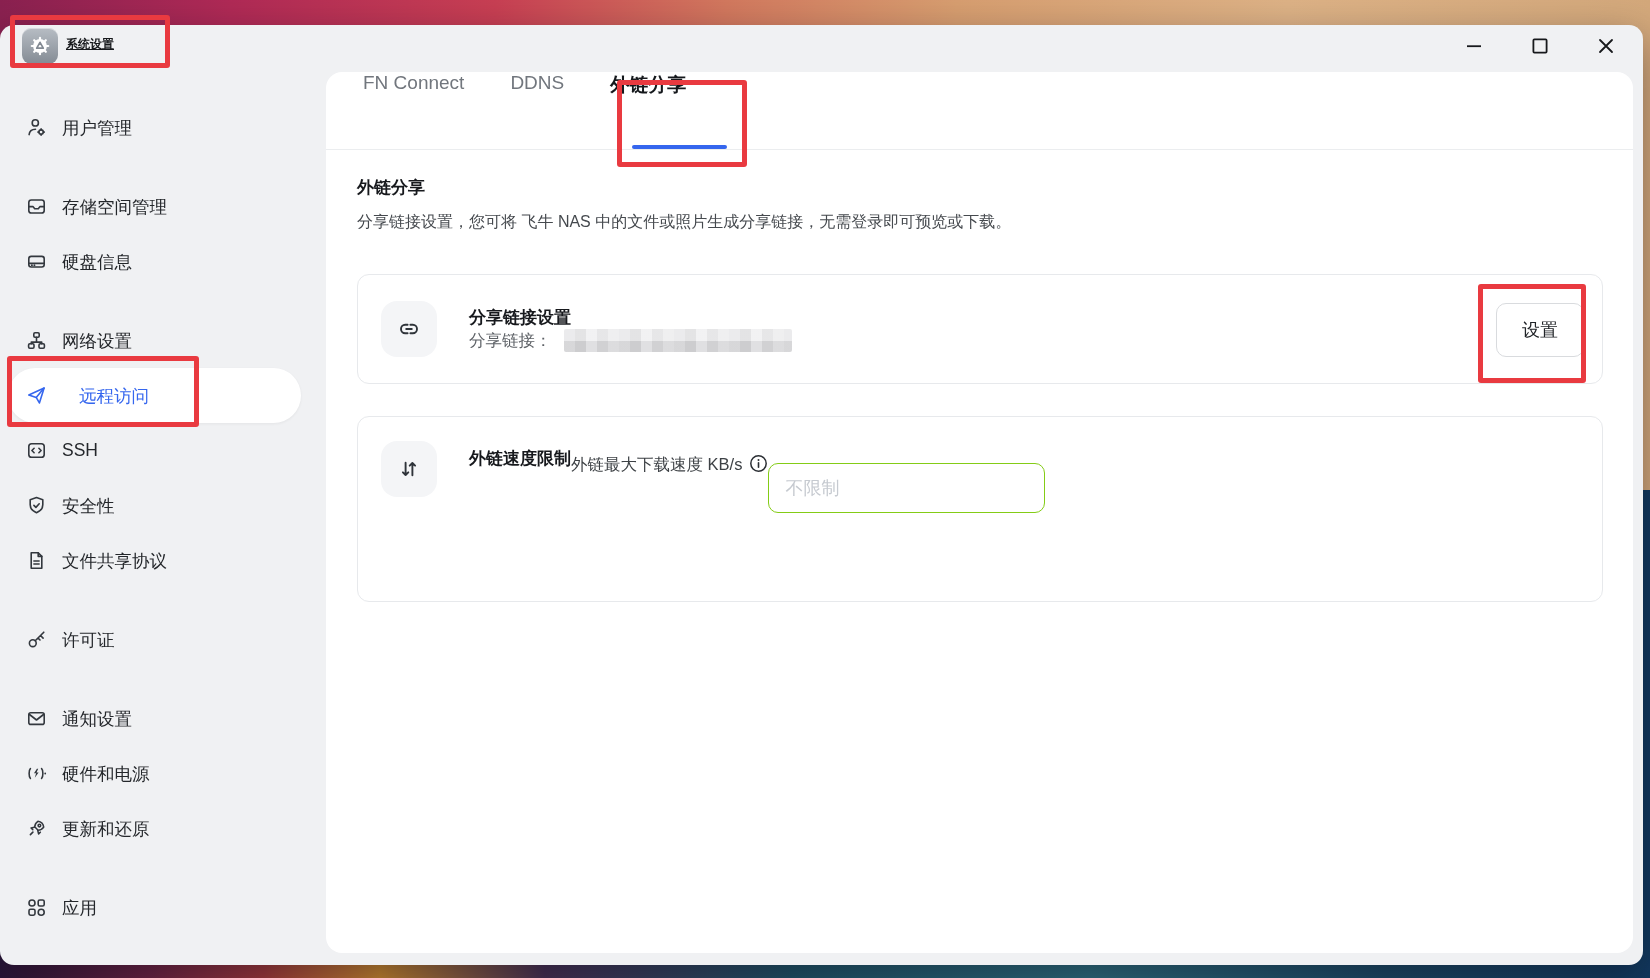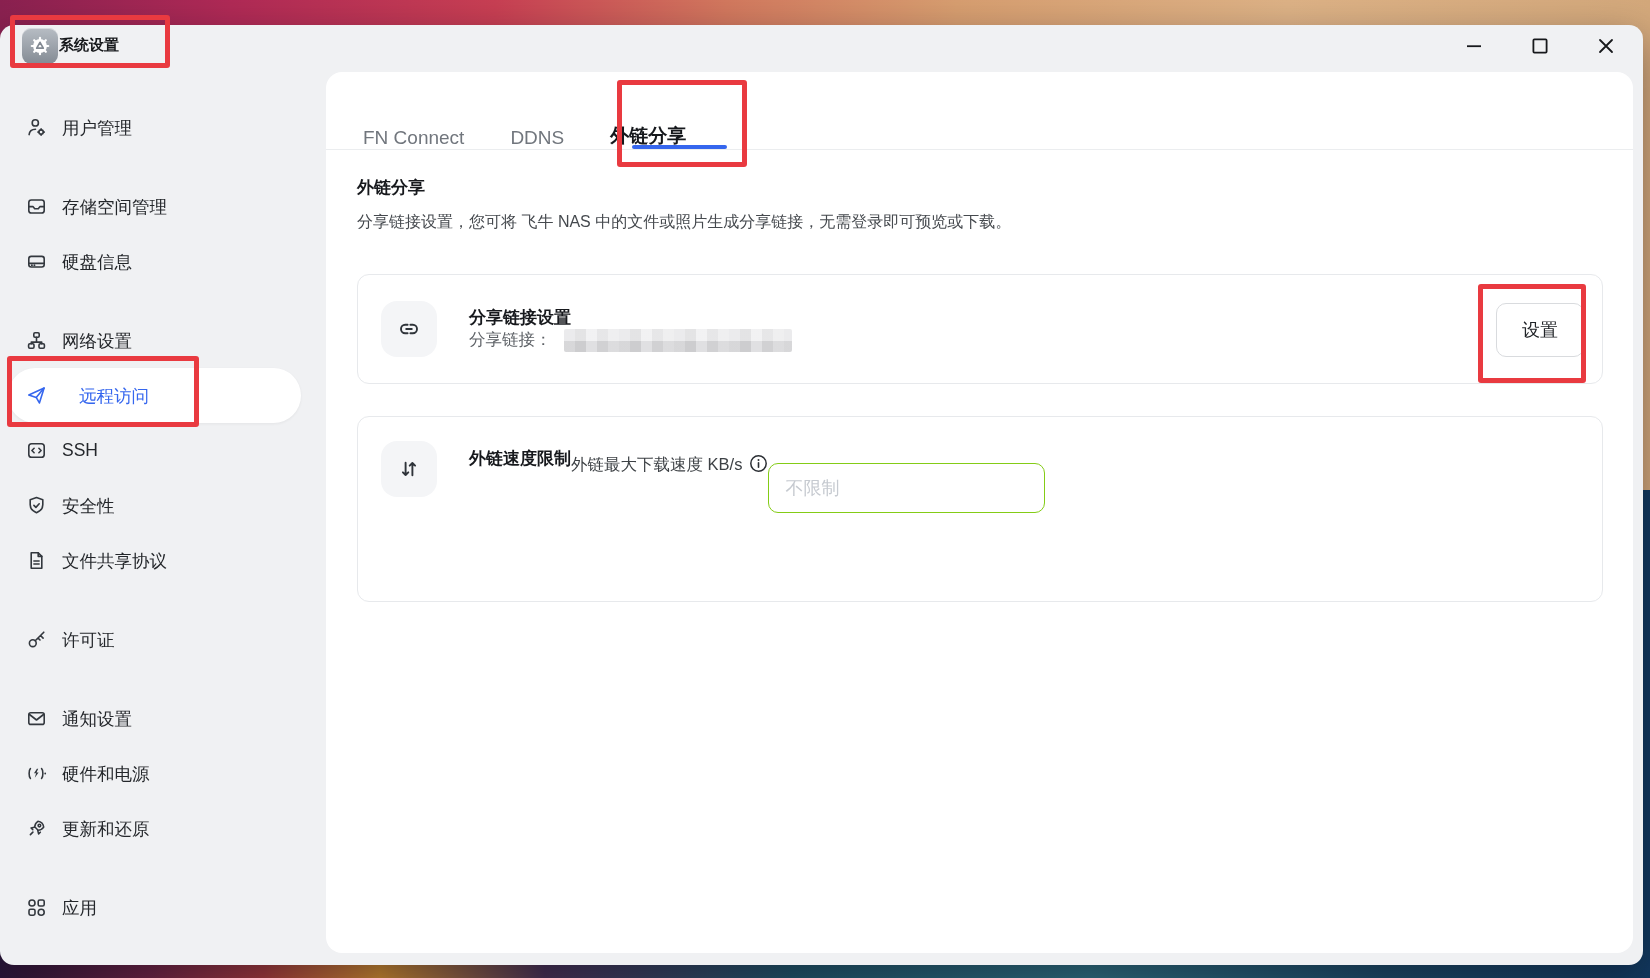--- a/index.html
+++ b/index.html
@@ -17,21 +17,21 @@
     background:#f0f1f3; border-radius:14px;
     box-shadow:0 14px 40px rgba(10,8,20,.4);
   }
   
   .app-icon {
     position:absolute; left:22px; top:3px; width:36px; height:36px;
     border-radius:9px; background:linear-gradient(180deg,#b7bdc4,#848b94);
     display:flex; align-items:center; justify-content:center;
     box-shadow:inset 0 1px 0 rgba(255,255,255,.45);
   }
-  .app-title { position:absolute; left:59px; top:11px; font-size:15px; font-weight:700; color:#17191c; }
+  .app-title { position:absolute; left:66px; top:11px; font-size:12px; font-weight:700; color:#17191c;text-decoration:underline; }
   .controls { position:absolute; top:1px; right:15px; display:flex; gap:22px; }
   .ctrl-btn { width:44px; height:40px; display:flex; align-items:center; justify-content:center; cursor:default; }
   
   .sidebar { position:absolute; left:0; top:75px; width:311px; }
   .side-item {
     height:55px; display:flex; align-items:center; gap:15px;
     padding-left:26px; font-size:17.5px; color:#24272b; cursor:default;
   }
   .side-item .ic { width:21px; height:21px; flex:0 0 21px; display:flex; }
   .side-item.mt-group { margin-top:24px; }
@@ -40,21 +40,21 @@
     padding-left:18px; color:#3566ee; font-weight:400;
     box-shadow:0 1px 3px rgba(30,35,40,.06);
     gap:32px;
   }
   
   .panel {
     position:absolute; left:326px; top:47px; width:1307px; height:881px;
     background:#fff; border-radius:16px;
   }
   .tabs {
-    position:relative; height:78px; display:flex; align-items:flex-end;
+    position:relative; height:78px; display:flex; align-items:flex-start;
     gap:46px; padding-left:37px; border-bottom:1px solid #ebedef;
   }
   .tab { font-size:19px; color:#71767d; cursor:default; }
   .tab.active { color:#15181c; font-weight:700; }
   .tab-underline {
     position:absolute; left:306px; bottom:0; width:95px; height:4px;
     background:#3566ee; border-radius:3px;
   }
   .content { padding:26px 30px 0 31px; }
   .section-title { font-size:17px; font-weight:700; color:#17191d; }
@@ -63,21 +63,21 @@
     position:relative; border:1px solid #e7e9ec; border-radius:12px; background:#fff;
   }
   .card1 { height:110px; display:flex; align-items:center; padding-left:23px; }
   .card2 { height:186px; margin-top:32px; display:flex; align-items:flex-start; padding:24px 0 0 23px; }
   .icon-box {
     width:56px; height:56px; border-radius:16px; background:#f4f5f7;
     display:flex; align-items:center; justify-content:center; flex:0 0 56px;
     margin-right:32px;
   }
   .card-title { font-size:17px; font-weight:700; color:#17191d; }
-  .link-row { margin-top:0; display:flex; align-items:flex-start; font-size:16.5px; color:#5d6166; }
+  .link-row { margin-top:0; display:flex; align-items:center; font-size:16.5px; color:#5d6166; }
   .mosaic {
     display:inline-block; width:228px; height:23px; margin-left:12px; border-radius:2px;
     background:
       repeating-linear-gradient(0deg, rgba(0,0,0,.05) 0 11px, rgba(255,255,255,.30) 11px 23px),
       repeating-linear-gradient(90deg,#e3e3e5 0 11px,#d8d8da 11px 22px,#ececee 22px 33px,#dcdcde 33px 44px,#e8e8ea 44px 55px);
   }
   .settings-btn {
     position:absolute; right:18px; top:28px; width:88px; height:54px;
     background:#fff; border:1px solid #d9dbde; border-radius:10px;
     font-size:18px; color:#202327; font-family:inherit;

